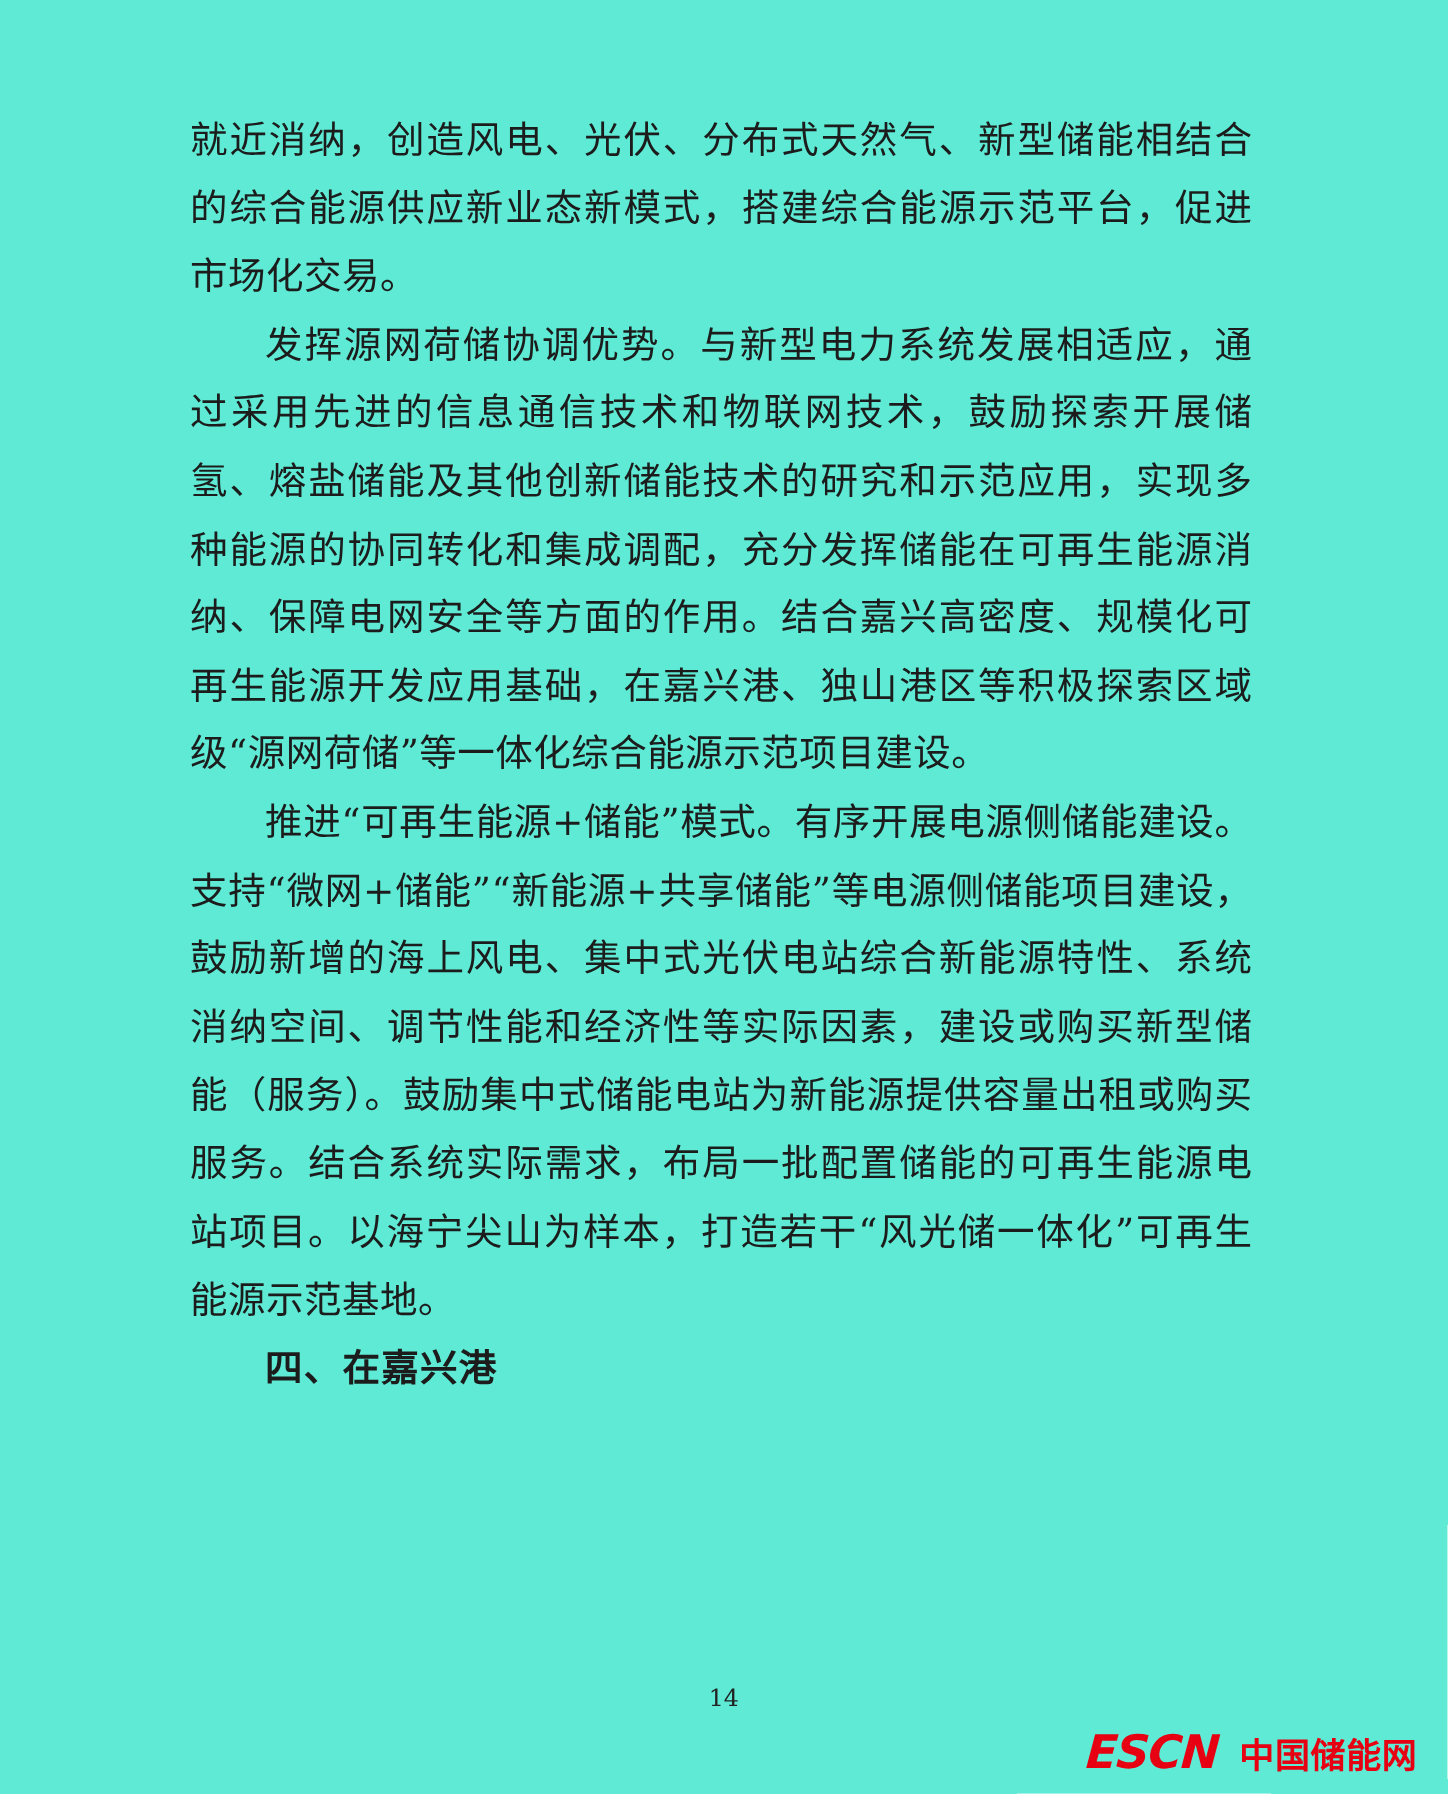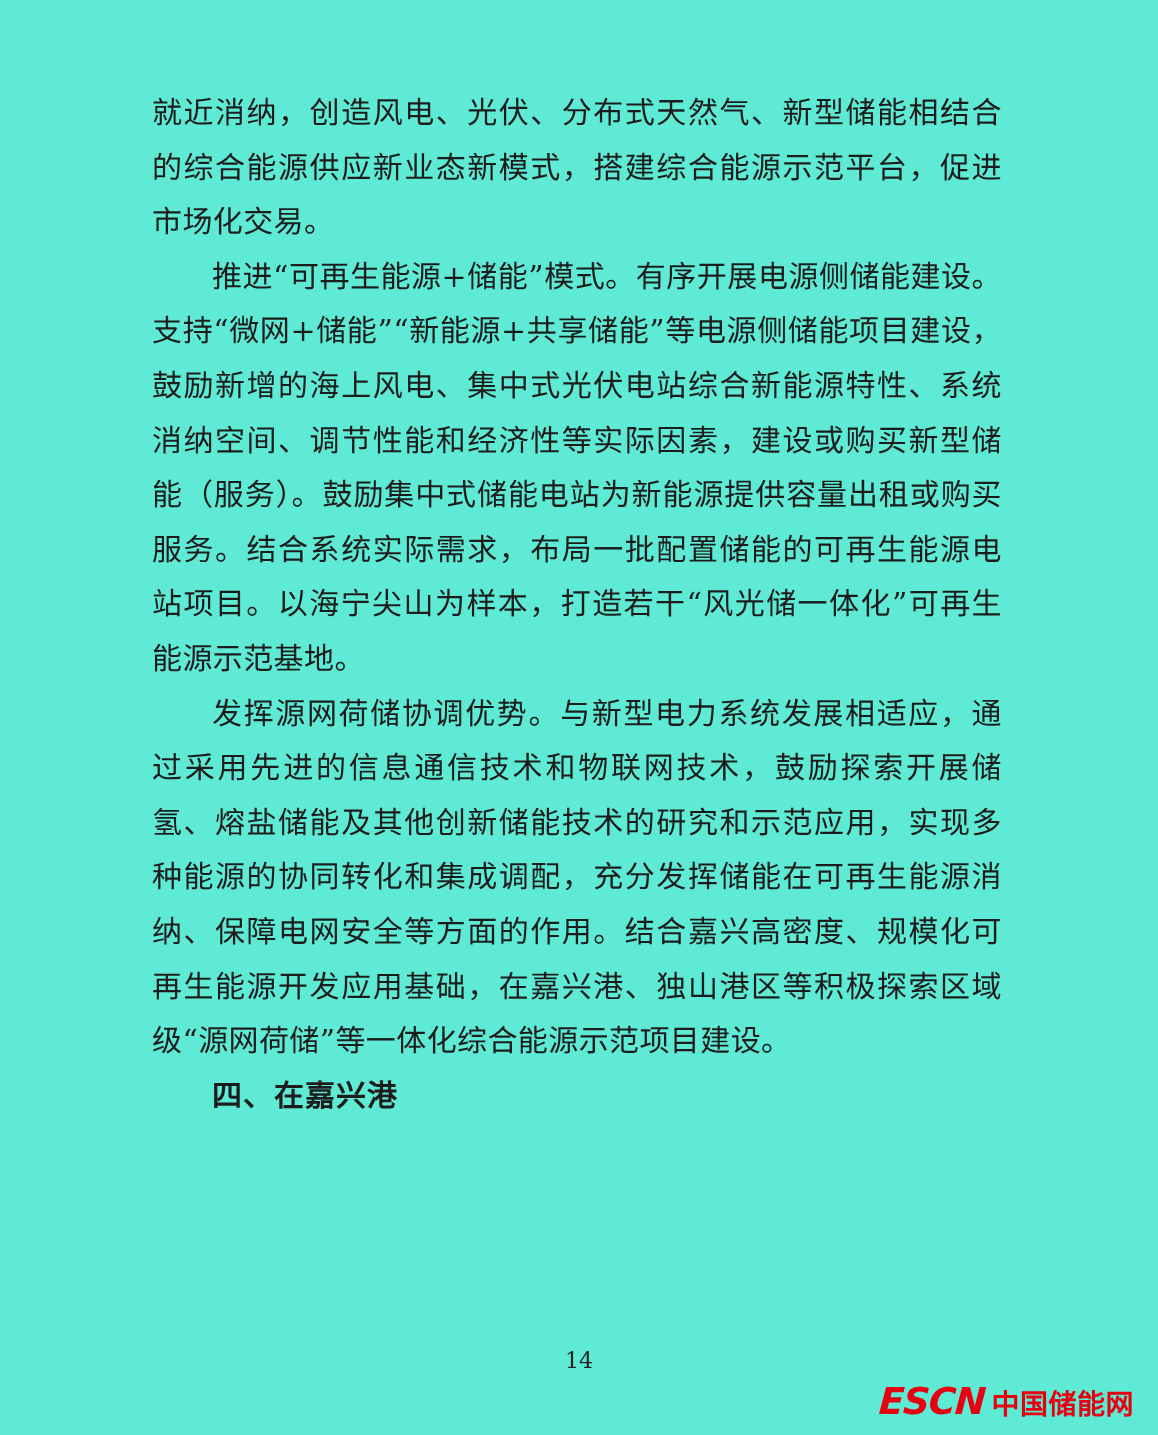--- a/index.html
+++ b/index.html
@@ -44,21 +44,21 @@
     font-weight: bold;
     font-family: "DejaVu Sans", "Liberation Sans", sans-serif;
     letter-spacing: 1px;
   }
   .page-footer {
     position: absolute;
     left: 0;
     right: 0;
     top: 1348px;
     text-align: center;
-    font-size: 22px;
+    font-size: 19px;
     color: #222222;
   }
   .logo {
     position: absolute;
     right: 24px;
     bottom: 15px;
     display: flex;
     align-items: baseline;
     white-space: nowrap;
   }
@@ -69,33 +69,33 @@
     font-size: 37px;
     line-height: 1;
     letter-spacing: -1px;
     transform: skewX(-4deg);
   }
   .logo .cn {
     font-family: "DejaVu Sans", "Liberation Sans", sans-serif;
     font-weight: bold;
     font-size: 28px;
     line-height: 1;
-    margin-left: 6px;
+    margin-left: 16px;
     letter-spacing: 0.5px;
   }
 </style>
 </head>
 <body>
 
 <div class="page">
 
   <div class="content">
     <p class="body-noindent">就近消纳，创造风电、光伏、分布式天然气、新型储能相结合的综合能源供应新业态新模式，搭建综合能源示范平台，促进市场化交易。</p>
+    <p class="body">发挥源网荷储协调优势。与新型电力系统发展相适应，通过采用先进的信息通信技术和物联网技术，鼓励探索开展储氢、熔盐储能及其他创新储能技术的研究和示范应用，实现多种能源的协同转化和集成调配，充分发挥储能在可再生能源消纳、保障电网安全等方面的作用。结合嘉兴高密度、规模化可再生能源开发应用基础，在嘉兴港、独山港区等积极探索区域级“源网荷储”等一体化综合能源示范项目建设。</p>
     <p class="body">推进“可再生能源+储能”模式。有序开展电源侧储能建设。支持“微网+储能”“新能源+共享储能”等电源侧储能项目建设，鼓励新增的海上风电、集中式光伏电站综合新能源特性、系统消纳空间、调节性能和经济性等实际因素，建设或购买新型储能（服务）。鼓励集中式储能电站为新能源提供容量出租或购买服务。结合系统实际需求，布局一批配置储能的可再生能源电站项目。以海宁尖山为样本，打造若干“风光储一体化”可再生能源示范基地。</p>
-    <p class="body">发挥源网荷储协调优势。与新型电力系统发展相适应，通过采用先进的信息通信技术和物联网技术，鼓励探索开展储氢、熔盐储能及其他创新储能技术的研究和示范应用，实现多种能源的协同转化和集成调配，充分发挥储能在可再生能源消纳、保障电网安全等方面的作用。结合嘉兴高密度、规模化可再生能源开发应用基础，在嘉兴港、独山港区等积极探索区域级“源网荷储”等一体化综合能源示范项目建设。</p>
     <p class="heading-main">四、在嘉兴港</p>
   </div>
 
   <div class="page-footer">14</div>
 
   <div class="logo" style="color: rgb(230, 0, 18);">
     <span class="latin">ESCN</span>
     <span class="cn">中国储能网</span>
   </div>
 

